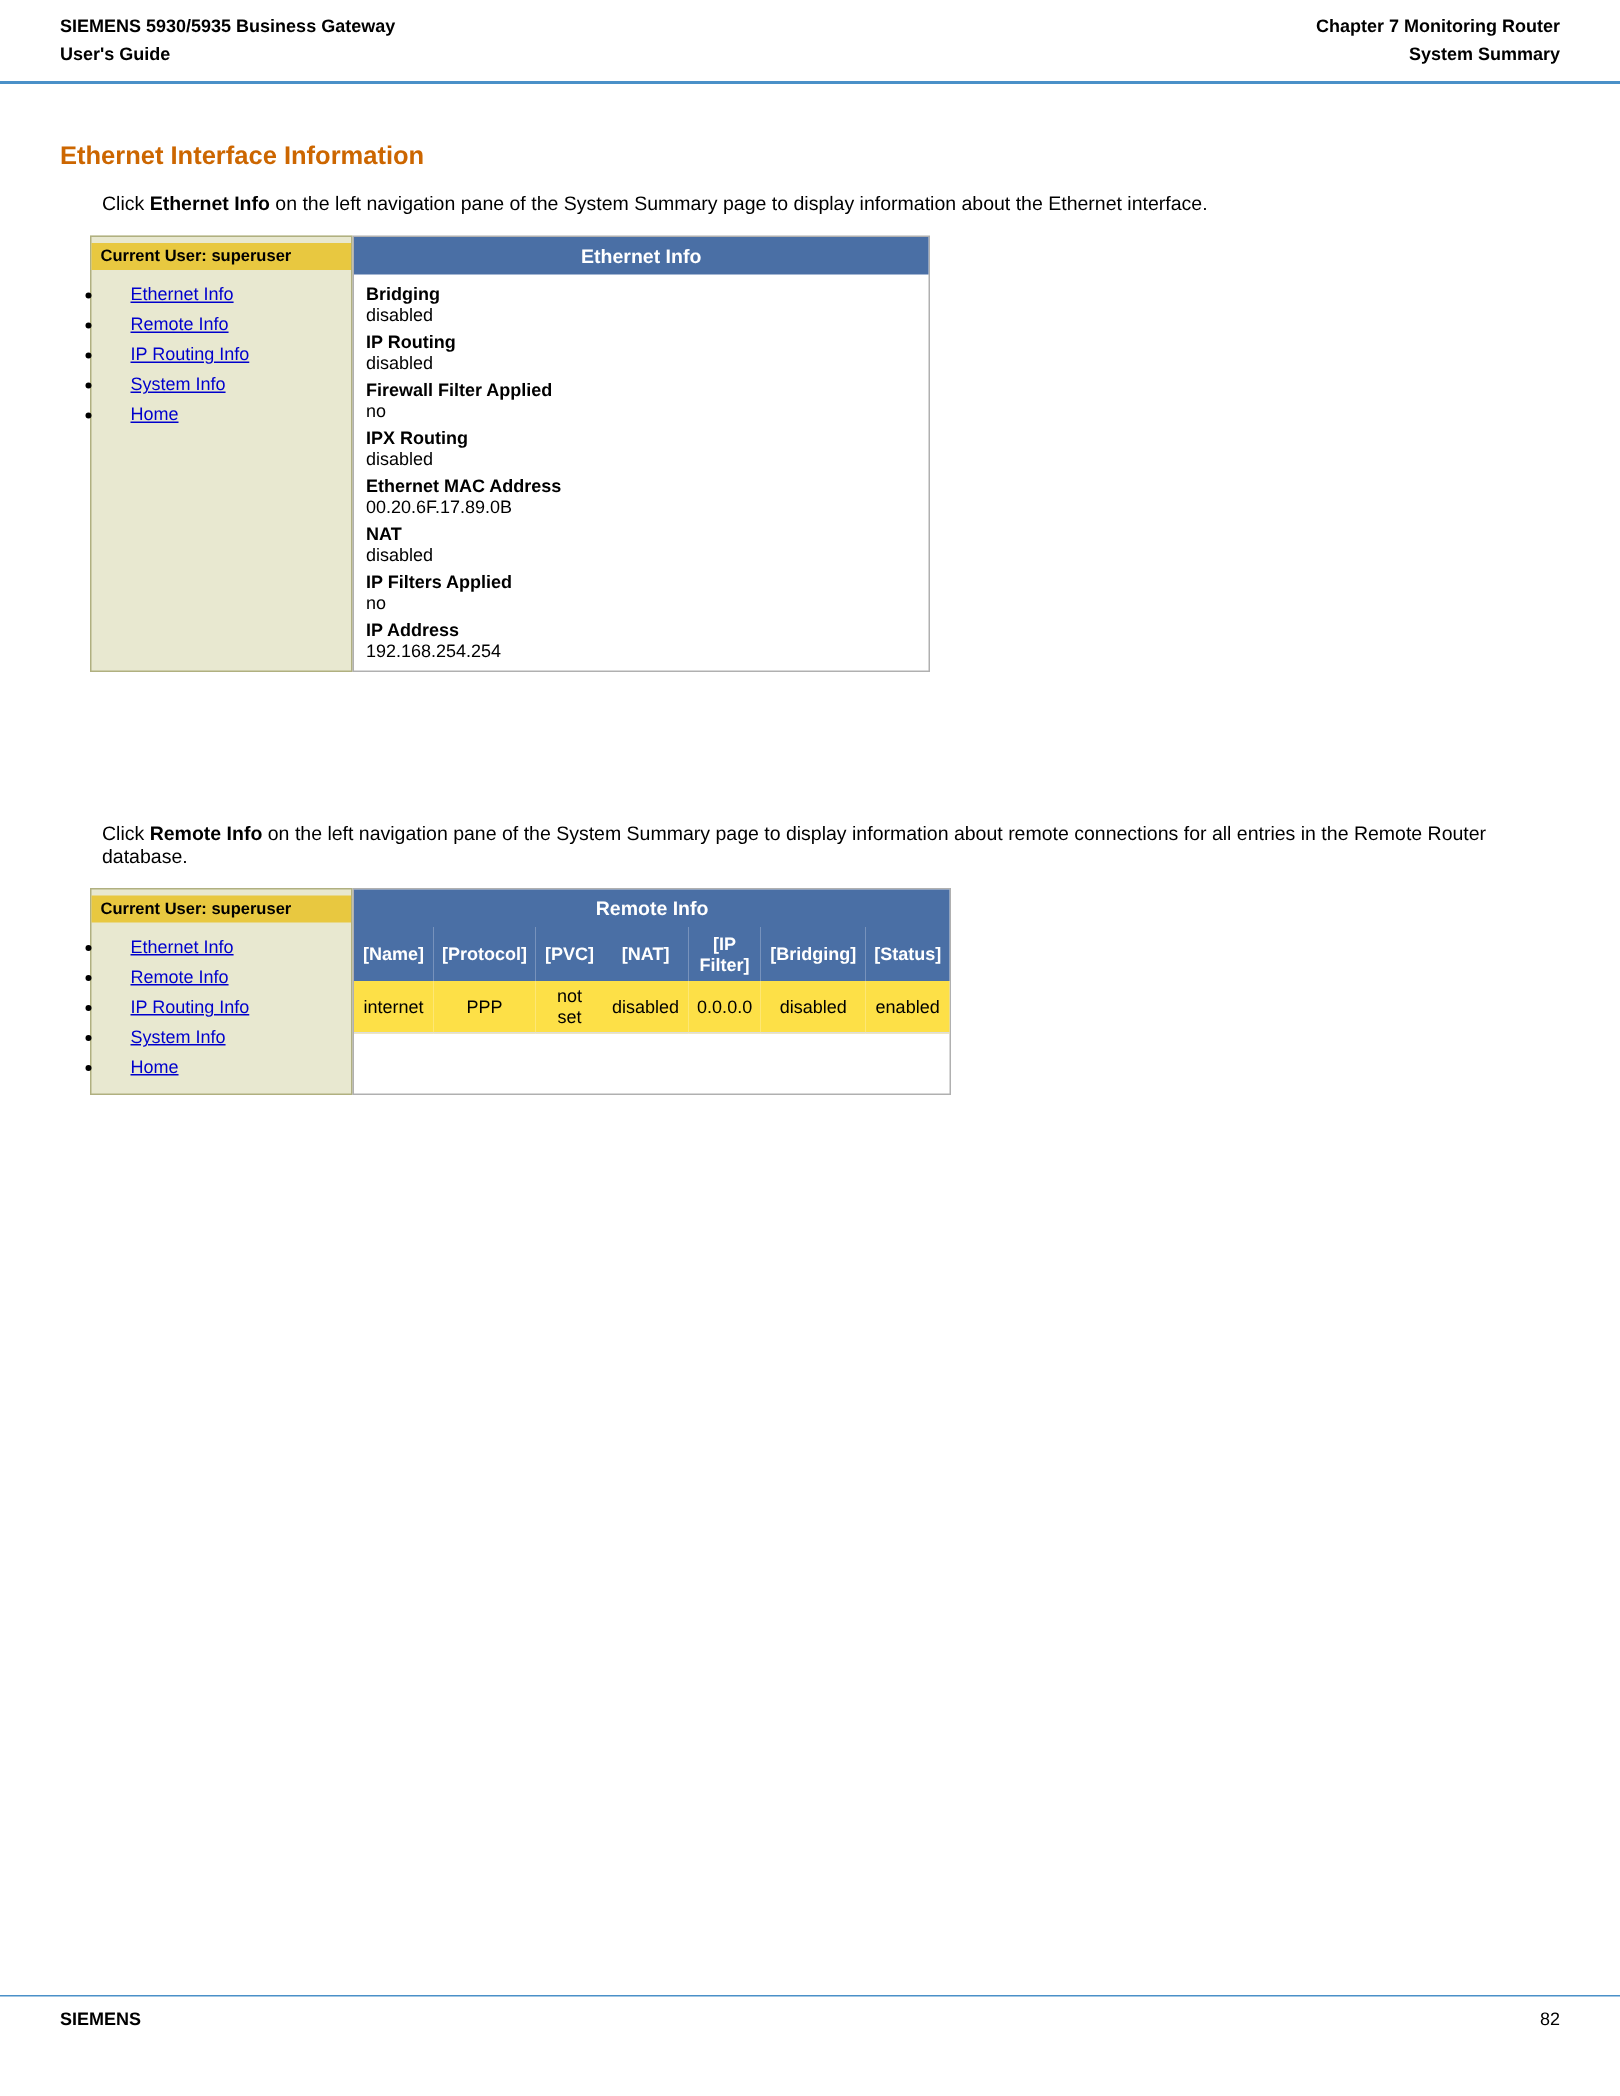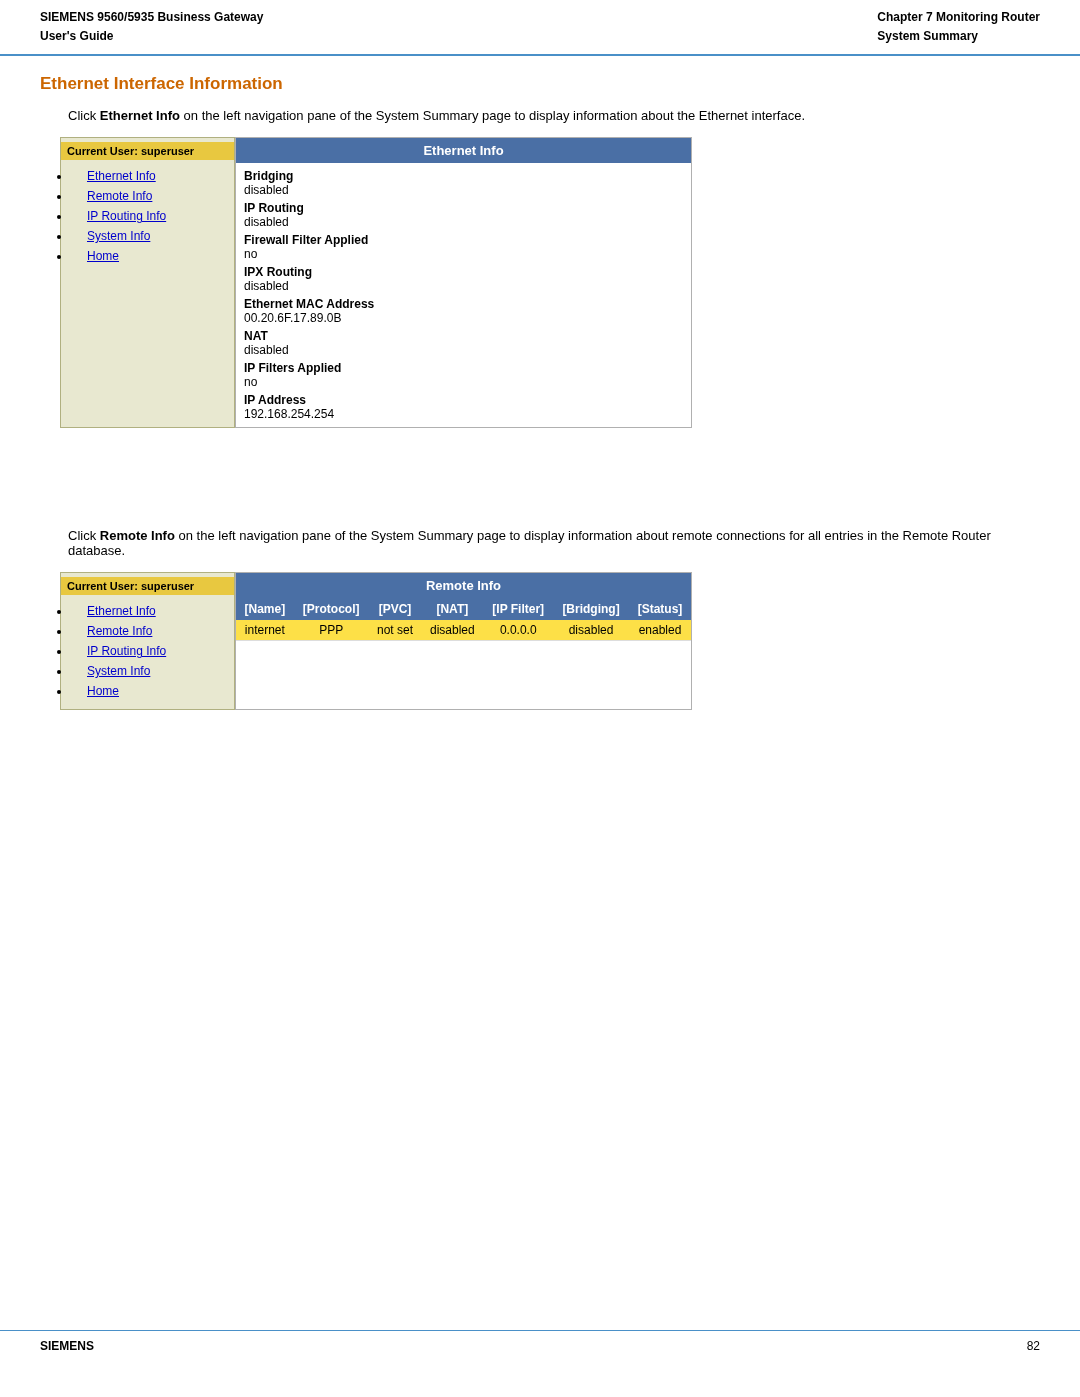--- a/index.html
+++ b/index.html
@@ -23,27 +23,27 @@
     .header-left {
       font-size: 12px;
       font-weight: bold;
       color: #000;
       line-height: 1.6;
     }
     .header-right {
       font-size: 12px;
       font-weight: bold;
       color: #000;
-      text-align: left;
+      text-align: right;
       line-height: 1.6;
     }
 
     
     .content {
-      padding: 18px 40px;
+      padding: 38px 40px;
     }
 
     
     .section-title {
       font-size: 17px;
       font-weight: bold;
       color: #cc6600;
       margin-bottom: 14px;
     }
 
@@ -55,21 +55,21 @@
     }
     .section-desc b {
       font-weight: bold;
     }
 
     
     .ui-panel {
       display: flex;
       margin-left: 20px;
       margin-bottom: 40px;
-      width: 632px;
+      width: 560px;
     }
 
     
     .sidebar {
       background: #e8e8d0;
       border: 1px solid #b0b080;
       width: 175px;
       flex-shrink: 0;
       padding: 4px 0 8px 0;
     }
@@ -175,21 +175,21 @@
     .footer-right {
       font-size: 12px;
       color: #000;
     }
   </style>
 </head>
 <body>
 
 <div class="page-header">
   <div class="header-left">
-    <div>SIEMENS 9560/5935 Business Gateway</div>
+    <div>SIEMENS 5930/5935 Business Gateway</div>
     <div>User's Guide</div>
   </div>
   <div class="header-right">
     <div>Chapter 7  Monitoring Router</div>
     <div>System Summary</div>
   </div>
 </div>
 
 <div class="content">
 

